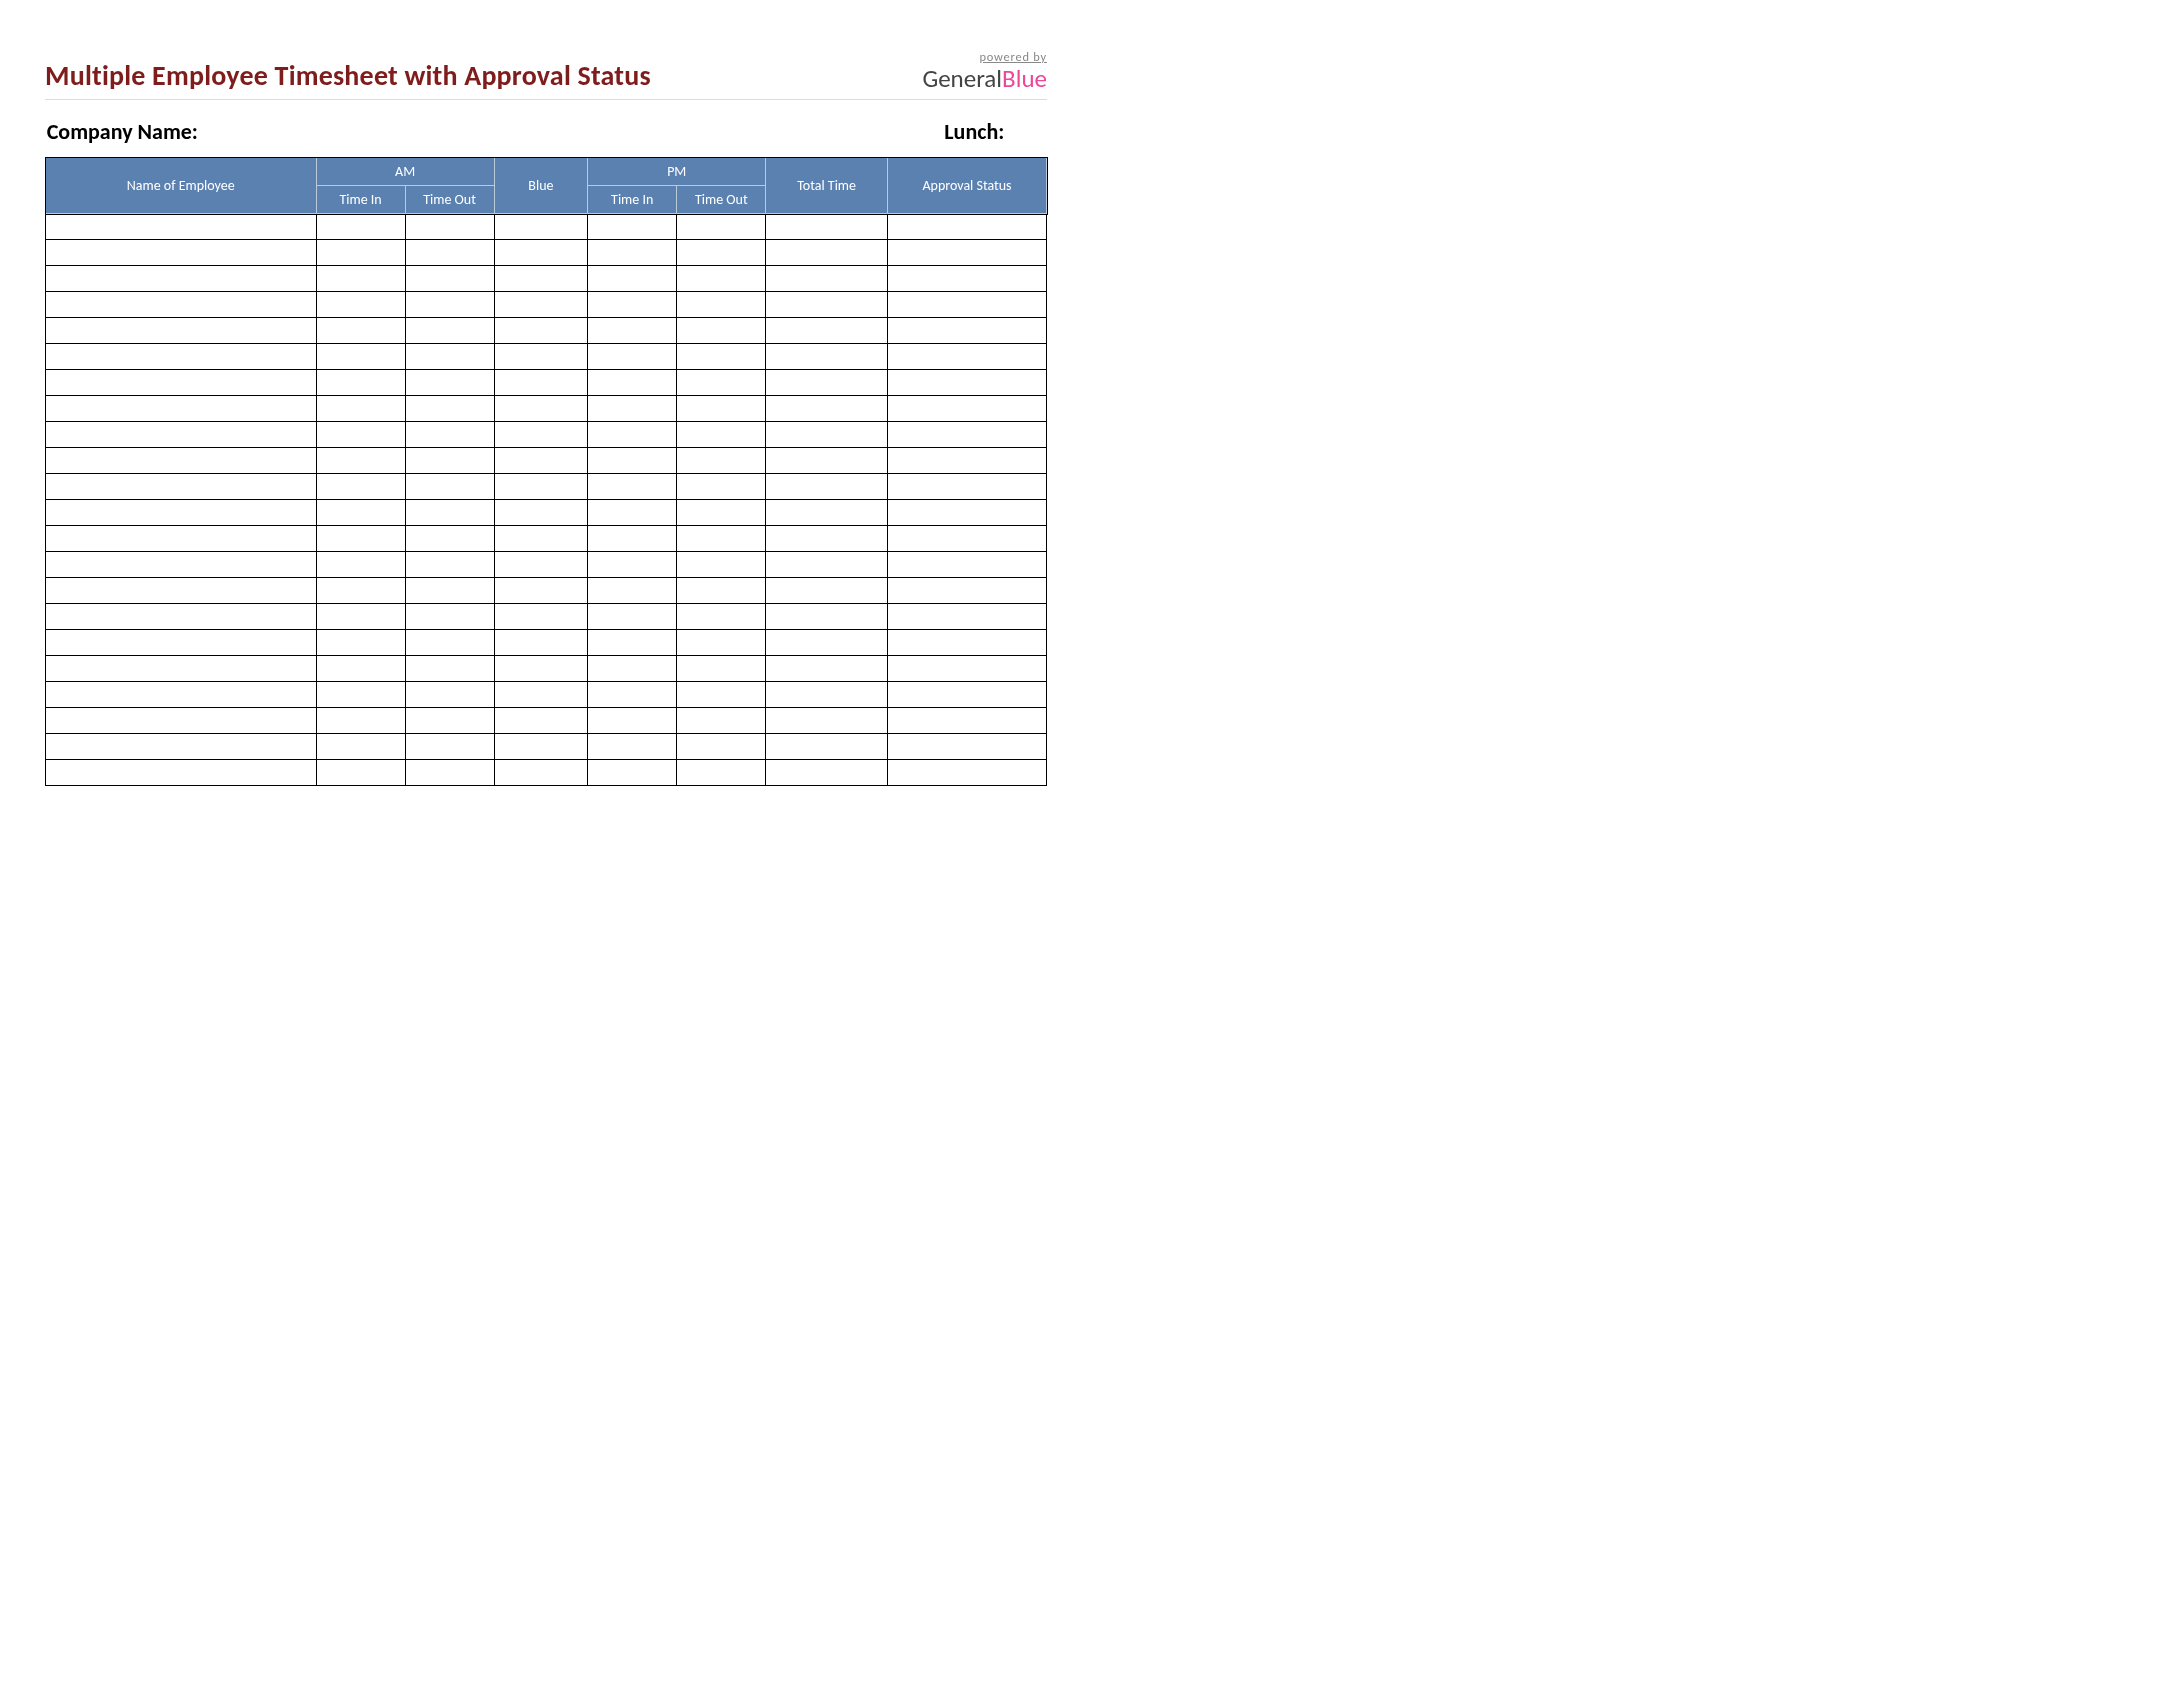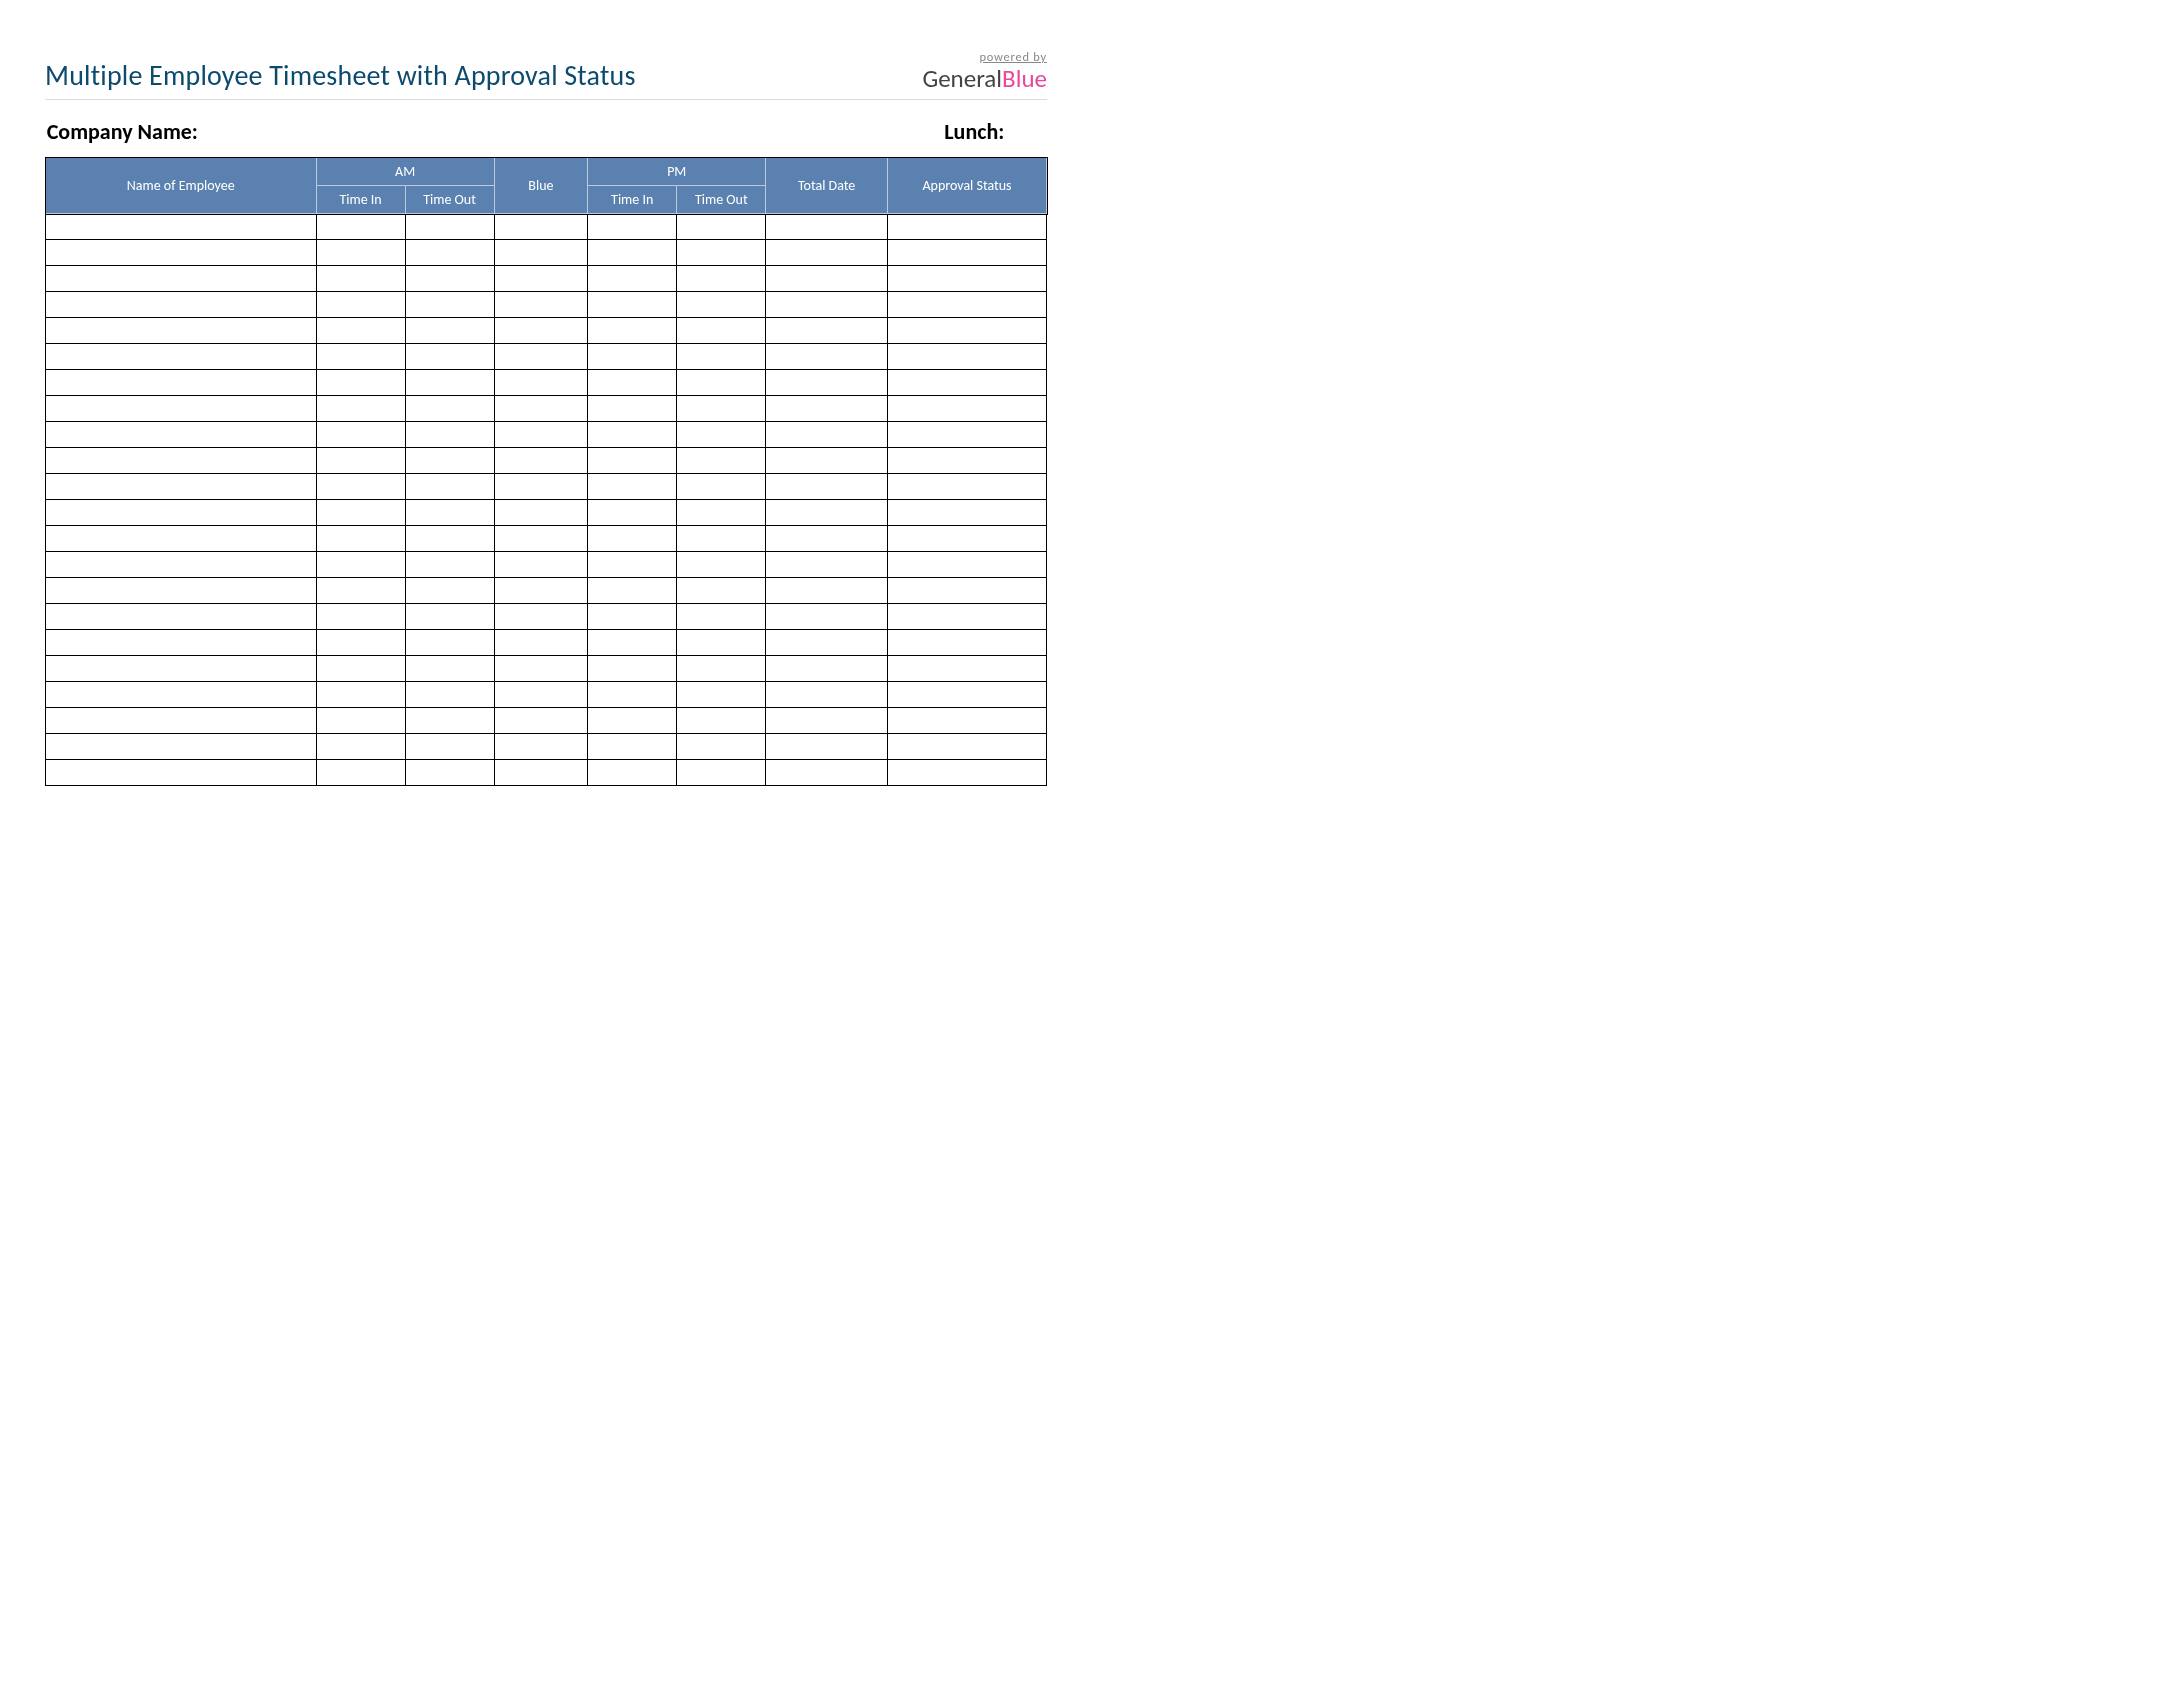--- a/index.html
+++ b/index.html
@@ -13,23 +13,23 @@
   }
   .header {
     display: flex;
     justify-content: space-between;
     align-items: flex-end;
     border-bottom: 1.7px solid #dcdcdc;
     padding-bottom: 6.6px;
     margin-bottom: 18px;
   }
   .title {
-    color: #0c4a6e;
+    color: #7f1d1d;
     font-size: 28px;
-    font-weight: 400;
+    font-weight: 700;
     letter-spacing: 0.2px;
   }
   .logo {
     text-align: right;
     line-height: 1.1;
   }
   .logo .powered {
     color: #888888;
     font-size: 12.4px;
     letter-spacing: 0.8px;
@@ -115,21 +115,21 @@
       <col class="c-time">
     <col class="c-total">
     <col class="c-appr">
   </colgroup>
   <thead>
     <tr>
       <th rowspan="2">Name of Employee</th>
       <th colspan="2">AM</th>
       <th rowspan="2">Blue</th>
       <th colspan="2">PM</th>
-      <th rowspan="2">Total Date</th>
+      <th rowspan="2">Total Time</th>
       <th rowspan="2">Approval Status</th>
     </tr>
     <tr>
       <th>Time In</th>
       <th>Time Out</th>
       <th>Time In</th>
       <th>Time Out</th>
     </tr>
   </thead>
   <tbody id="tbody">

